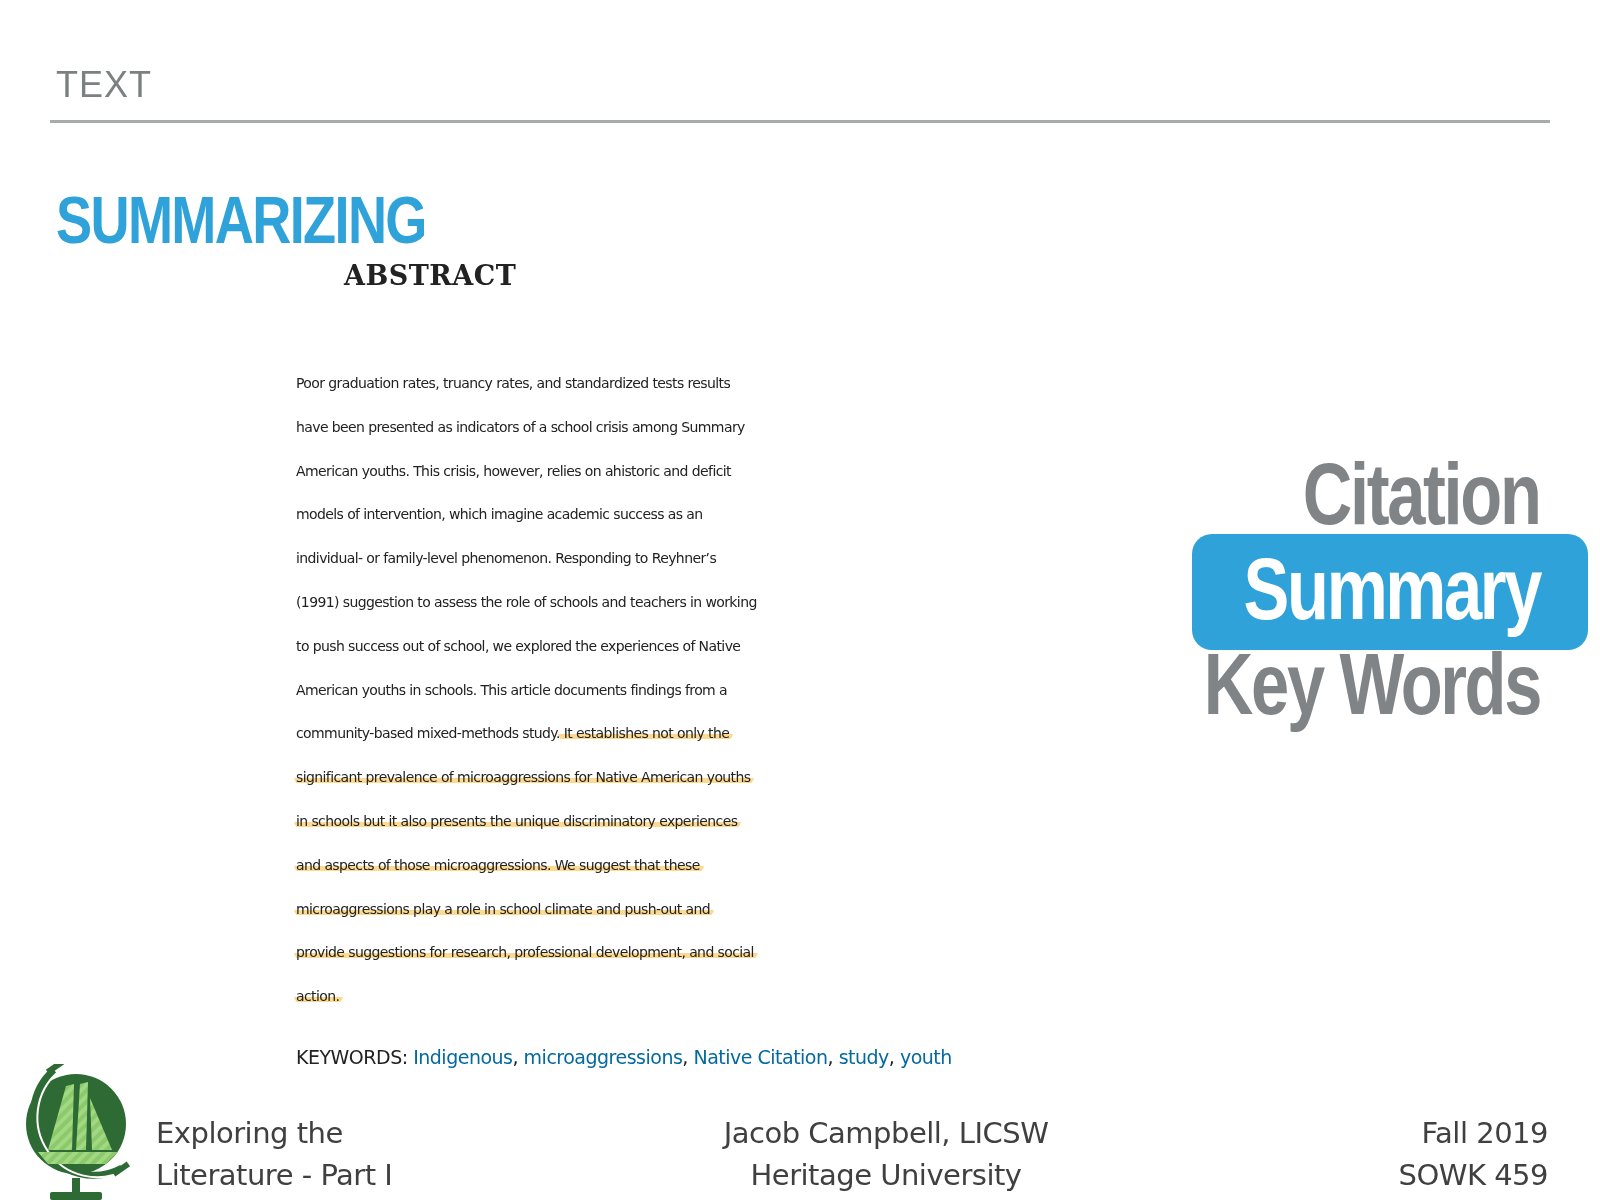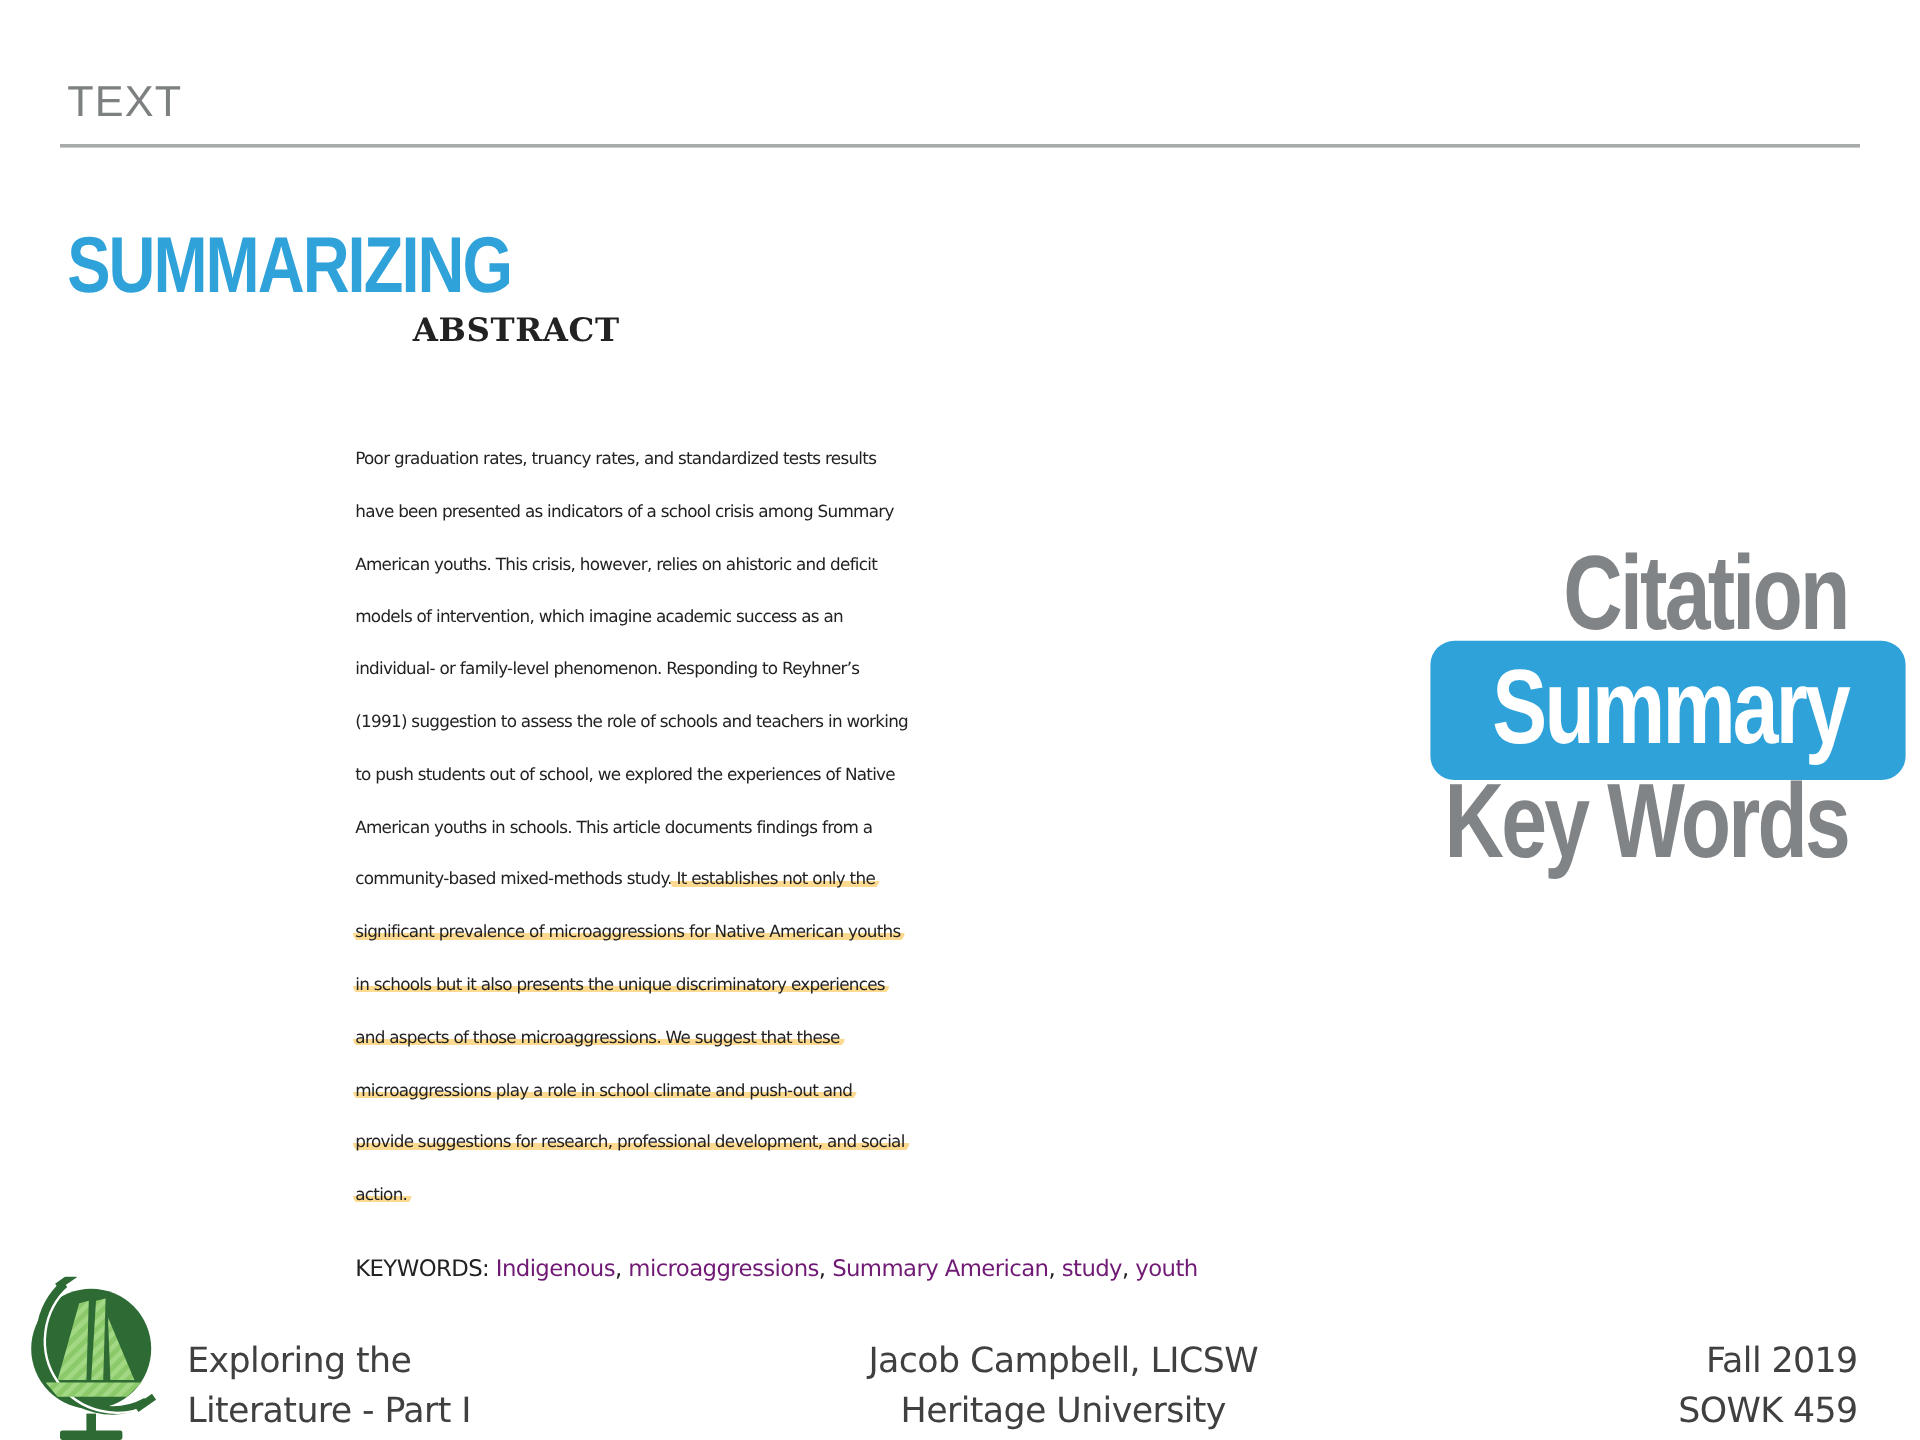--- a/index.html
+++ b/index.html
@@ -41,21 +41,21 @@
       background: linear-gradient(to bottom, transparent 55%, rgba(251,205,105,0.75) 55%, rgba(251,205,105,0.75) 88%, transparent 88%);
       border-radius: 10px;
       padding: 0 4px 0 2px;
       margin-left: -2px;
     }
     .keywords {
       position: absolute; top: 1046px; left: 0;
       font-family: "DejaVu Sans", sans-serif; font-size: 19px; color: #222222;
       letter-spacing: -0.5px; white-space: nowrap;
     }
-    .keywords .kw { color: #701a75; }
+    .keywords .kw { color: #0369a1; }
 
     .elements {
       position: absolute; left: 1192px; top: 444px; width: 396px; height: 290px;
     }
     .el-citation, .el-keywords, .el-summary {
       position: absolute; right: 48px;
       font-family: "Liberation Sans", sans-serif; font-weight: bold;
       font-size: 88px; line-height: 88px; letter-spacing: -3px;
       transform: scaleX(0.78); transform-origin: right center;
       white-space: nowrap;
@@ -90,33 +90,33 @@
 
 <div class="doc">
   <div class="abstract-heading">ABSTRACT</div>
   <div class="abstract-body">
     <span class="line">Poor graduation rates, truancy rates, and standardized tests results</span>
     <span class="line">have been presented as indicators of a school crisis among Summary</span>
     <span class="line">American youths. This crisis, however, relies on ahistoric and deficit</span>
     <span class="line">models of intervention, which imagine academic success as an</span>
     <span class="line">individual- or family-level phenomenon. Responding to Reyhner’s</span>
     <span class="line">(1991) suggestion to assess the role of schools and teachers in working</span>
-    <span class="line">to push students out of school, we explored the experiences of Native</span>
+    <span class="line">to push success out of school, we explored the experiences of Native</span>
     <span class="line">American youths in schools. This article documents findings from a</span>
     <span class="line"><span>community-based mixed-methods study.</span><span class="hl"> It establishes not only the</span></span>
     <span class="line"><span class="hl">significant prevalence of microaggressions for Native American youths</span></span>
     <span class="line"><span class="hl">in schools but it also presents the unique discriminatory experiences</span></span>
     <span class="line"><span class="hl">and aspects of those microaggressions. We suggest that these</span></span>
     <span class="line"><span class="hl">microaggressions play a role in school climate and push-out and</span></span>
     <span class="line"><span class="hl">provide suggestions for research, professional development, and social</span></span>
     <span class="line"><span class="hl">action.</span></span>
   </div>
   <div class="keywords">
     <span>KEYWORDS:</span>
-    <span class="kw">Indigenous</span><span>, </span><span class="kw">microaggressions</span><span>, </span><span class="kw">Summary American</span><span>, </span><span class="kw">study</span><span>, </span><span class="kw">youth</span>
+    <span class="kw">Indigenous</span><span>, </span><span class="kw">microaggressions</span><span>, </span><span class="kw">Native Citation</span><span>, </span><span class="kw">study</span><span>, </span><span class="kw">youth</span>
   </div>
 </div>
 
 <div class="elements">
   <div class="el-citation">Citation</div>
   <div class="el-keywords">Key Words</div>
   <div class="summary-box"></div>
   <div class="el-summary">Summary</div>
 </div>
 

